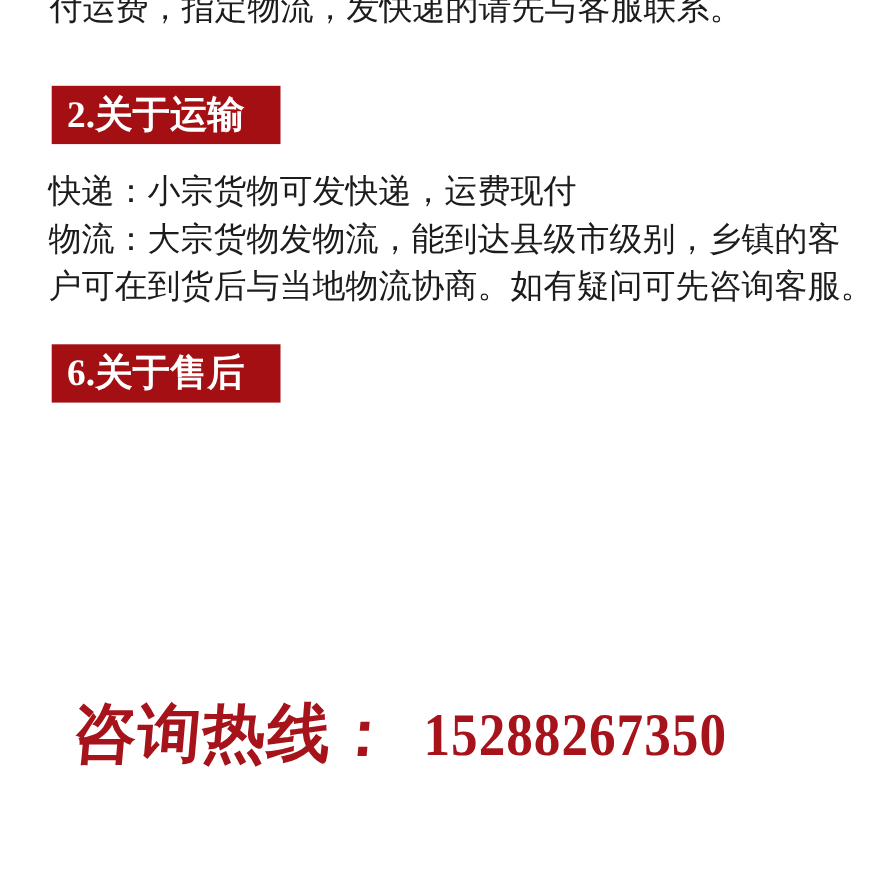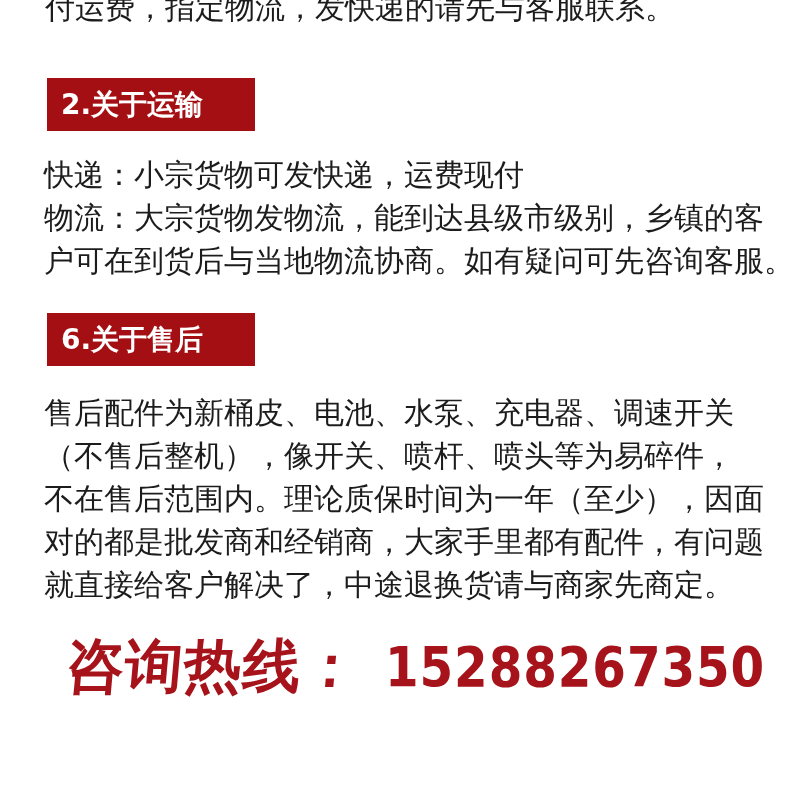--- a/index.html
+++ b/index.html
@@ -14,37 +14,38 @@
     font-family:"DejaVu Sans",sans-serif;
     width:790px;height:796px;
     position:relative;
     overflow:hidden;
   }
   .page{
     position:absolute;inset:0;
     width:790px;height:796px;
     background:var(--page-bg);
     overflow:hidden;
+    font-family:Liberation Serif, serif;
   }
   .top-line{
     position:absolute;
     left:45px;top:-11px;
     font-size:30px;
     line-height:38px;
     color:var(--text-color);
     white-space:nowrap;
     font-weight:500;
   }
   .section-header{
     position:absolute;
     left:47px;
     width:208px;height:53px;
     background:var(--accent-red);
     color:#ffffff;
-    font-size:28px;
+    font-size:34px;
     font-weight:bold;
     line-height:53px;
     padding-left:14px;
     white-space:nowrap;
   }
   .section-header.shipping{top:78px;}
   .section-header.aftersales{top:313px;}
   .para{
     position:absolute;
     left:44px;
@@ -91,25 +92,18 @@
   <div class="section-header shipping">2.关于运输</div>
 
   <div class="para shipping">
     <div class="line">快递：小宗货物可发快递，运费现付</div>
     <div class="line">物流：大宗货物发物流，能到达县级市级别，乡镇的客</div>
     <div class="line">户可在到货后与当地物流协商。如有疑问可先咨询客服。</div>
   </div>
 
   <div class="section-header aftersales">6.关于售后</div>
 
-  <div class="para aftersales">
-    <div class="line">售后配件为新桶皮、电池、水泵、充电器、调速开关</div>
-    <div class="line">（不售后整机），像开关、喷杆、喷头等为易碎件，</div>
-    <div class="line">不在售后范围内。理论质保时间为一年（至少），因面</div>
-    <div class="line">对的都是批发商和经销商，大家手里都有配件，有问题</div>
-    <div class="line">就直接给客户解决了，中途退换货请与商家先商定。</div>
-  </div>
 
   <div class="hotline">
     <span class="hotline-label">咨询热线：</span><span class="hotline-number">15288267350</span>
   </div>
 
 </div>
 
 </body></html>

